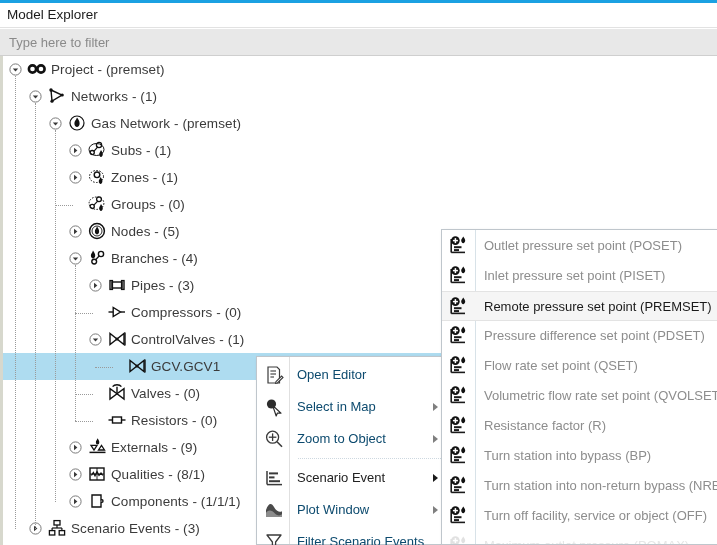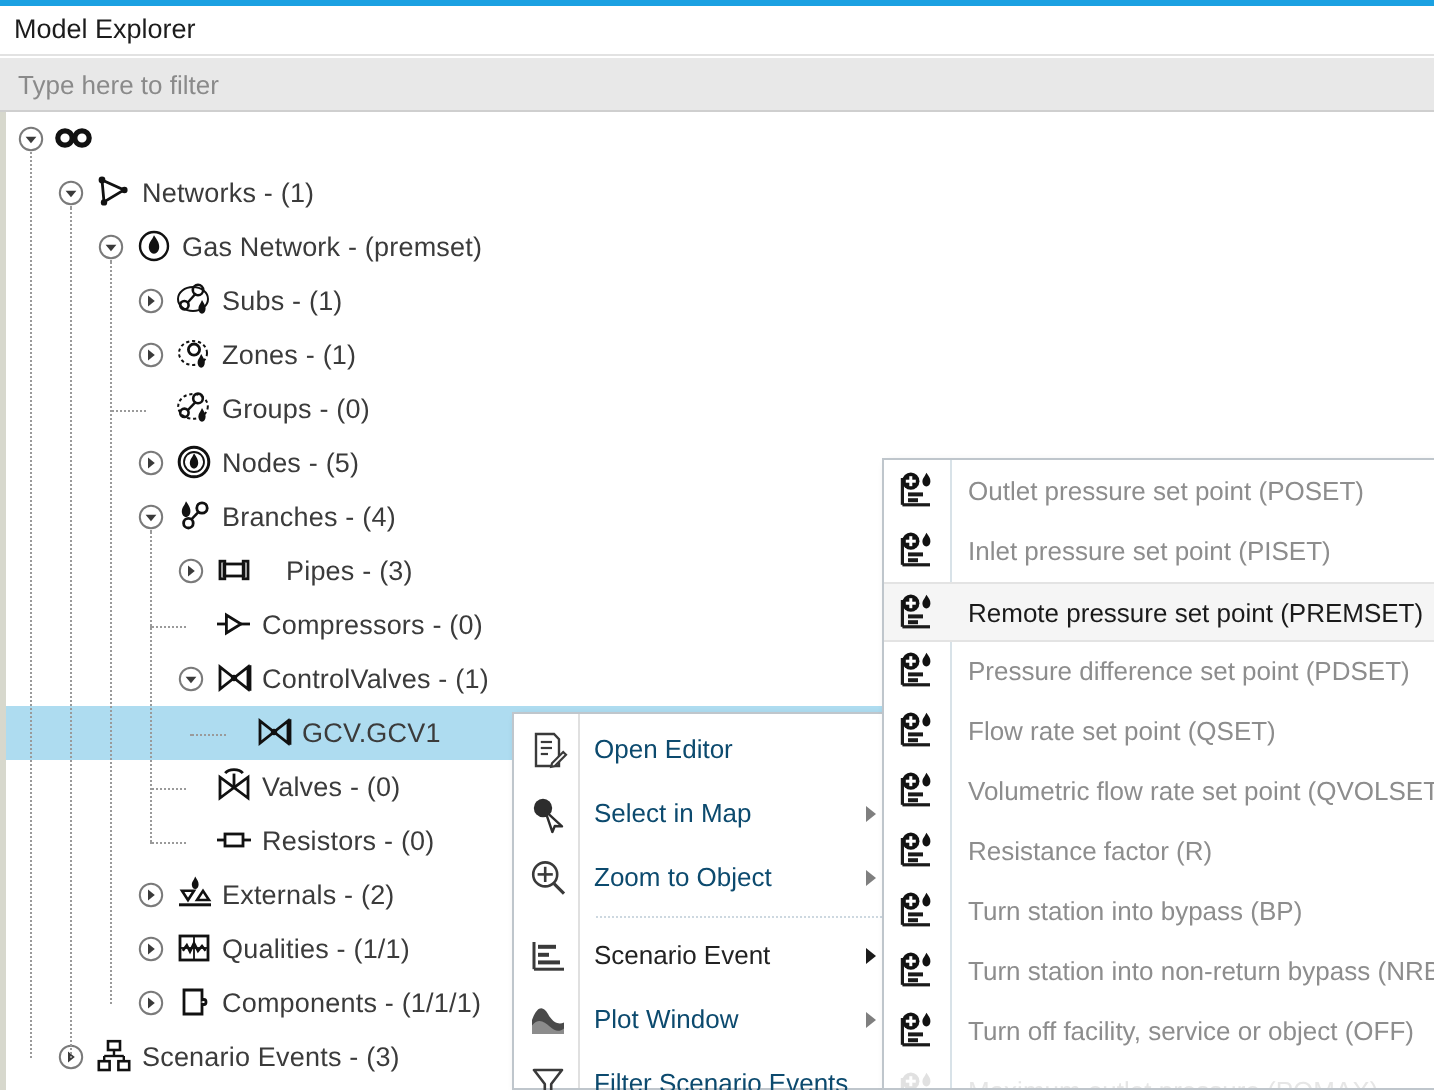--- a/index.html
+++ b/index.html
@@ -261,20 +261,21 @@
         </svg>
       </span>
       <span class="tree-icon" style="left: 23px; top: 3px;">
         <svg width="22" height="20" viewBox="0 0 22 20">
           <g fill="none" stroke="#111" stroke-width="2.6">
             <circle cx="6.5" cy="10" r="3.6"></circle>
             <circle cx="15" cy="10" r="3.6"></circle>
           </g>
         </svg>
       </span>
+      <span class="tree-label" style="left: 48px;">Project - (premset)</span>
     </div>
     <div class="tree-row" style="top: 27px;">
       <span class="twisty" style="left: 26px; top: 7px;">
         <svg width="13" height="13" viewBox="0 0 13 13">
           <circle cx="6.5" cy="6.5" r="5.6" fill="#fff" stroke="#7a7a7a" stroke-width="1"></circle>
           <path d="M3.8 5.4 L9.2 5.4 L6.5 8.6 Z" fill="#3a3a3a"></path>
         </svg>
       </span>
       <span class="tree-icon" style="left: 43px; top: 3px;">
         <svg width="22" height="20" viewBox="0 0 22 20">
@@ -389,21 +390,21 @@
           <path d="M5 3.8 L5 9.2 L8.4 6.5 Z" fill="#3a3a3a"></path>
         </svg>
       </span>
       <span class="tree-icon" style="left: 103px; top: 3px;">
         <svg width="22" height="20" viewBox="0 0 22 20">
           <rect x="6" y="7" width="10" height="6" fill="none" stroke="#111" stroke-width="1.4"></rect>
           <rect x="4" y="5.6" width="2.4" height="8.8" fill="none" stroke="#111" stroke-width="1.4"></rect>
           <rect x="15.6" y="5.6" width="2.4" height="8.8" fill="none" stroke="#111" stroke-width="1.4"></rect>
         </svg>
       </span>
-      <span class="tree-label" style="left: 140px; text-align: right;">Pipes - (3)</span>
+      <span class="tree-label" style="left: 128px; text-align: right;">Pipes - (3)</span>
     </div>
     <div class="tree-row" style="top: 243px;">
       <span class="tree-icon" style="left: 103px; top: 3px;">
         <svg width="22" height="20" viewBox="0 0 22 20">
           <path d="M7.2 5.5 L7.2 14.5 L14.5 10 Z" fill="none" stroke="#111" stroke-width="1.4"></path>
           <line x1="2.5" y1="10" x2="7.2" y2="10" stroke="#111" stroke-width="1.4"></line>
           <line x1="14.5" y1="10" x2="19" y2="10" stroke="#111" stroke-width="1.4"></line>
         </svg>
       </span>
       <span class="tree-label" style="left: 128px;">Compressors - (0)</span>
@@ -465,38 +466,38 @@
         </svg>
       </span>
       <span class="tree-icon" style="left: 83px; top: 3px;">
         <svg width="22" height="20" viewBox="0 0 22 20">
           <path d="M5 8.4 L11 8.4 L8 13 Z" fill="none" stroke="#111" stroke-width="1.3"></path>
           <path d="M12.5 13 L18.5 13 L15.5 8.4 Z" fill="none" stroke="#111" stroke-width="1.3"></path>
           <line x1="3.5" y1="15.4" x2="19.5" y2="15.4" stroke="#111" stroke-width="1.5"></line>
           <path d="M11.6 1.2 C12.7 3 13.3 3.8 13.3 5.2 C13.3 6.5 12.6 7.5 11.6 7.5 C10.6 7.5 9.9 6.5 9.9 5.2 C9.9 4.1 10.5 3.5 11 2.6 Z" fill="#111"></path>
         </svg>
       </span>
-      <span class="tree-label" style="left: 108px;">Externals - (2)</span>
+      <span class="tree-label" style="left: 108px;">Externals - (9)</span>
     </div>
     <div class="tree-row" style="top: 405px;">
       <span class="twisty" style="left: 66px; top: 7px;">
         <svg width="13" height="13" viewBox="0 0 13 13">
           <circle cx="6.5" cy="6.5" r="5.6" fill="#fff" stroke="#7a7a7a" stroke-width="1"></circle>
           <path d="M5 3.8 L5 9.2 L8.4 6.5 Z" fill="#3a3a3a"></path>
         </svg>
       </span>
       <span class="tree-icon" style="left: 83px; top: 3px;">
         <svg width="22" height="20" viewBox="0 0 22 20">
           <rect x="4" y="4" width="14" height="12" fill="none" stroke="#111" stroke-width="1.4"></rect>
           <line x1="11" y1="4" x2="11" y2="16" stroke="#111" stroke-width="0.9"></line>
           <line x1="4" y1="10" x2="18" y2="10" stroke="#111" stroke-width="0.9"></line>
           <path d="M5.4 11.4 L7.4 8.6 L9 11.8 L11 7.6 L13 11.4 L15 9 L16.8 11.4" fill="none" stroke="#111" stroke-width="1.3"></path>
         </svg>
       </span>
-      <span class="tree-label" style="left: 108px;">Qualities - (1/1)</span>
+      <span class="tree-label" style="left: 108px;">Qualities - (8/1)</span>
     </div>
     <div class="tree-row" style="top: 432px;">
       <span class="twisty" style="left: 66px; top: 7px;">
         <svg width="13" height="13" viewBox="0 0 13 13">
           <circle cx="6.5" cy="6.5" r="5.6" fill="#fff" stroke="#7a7a7a" stroke-width="1"></circle>
           <path d="M5 3.8 L5 9.2 L8.4 6.5 Z" fill="#3a3a3a"></path>
         </svg>
       </span>
       <span class="tree-icon" style="left: 83px; top: 3px;">
         <svg width="22" height="20" viewBox="0 0 22 20">

